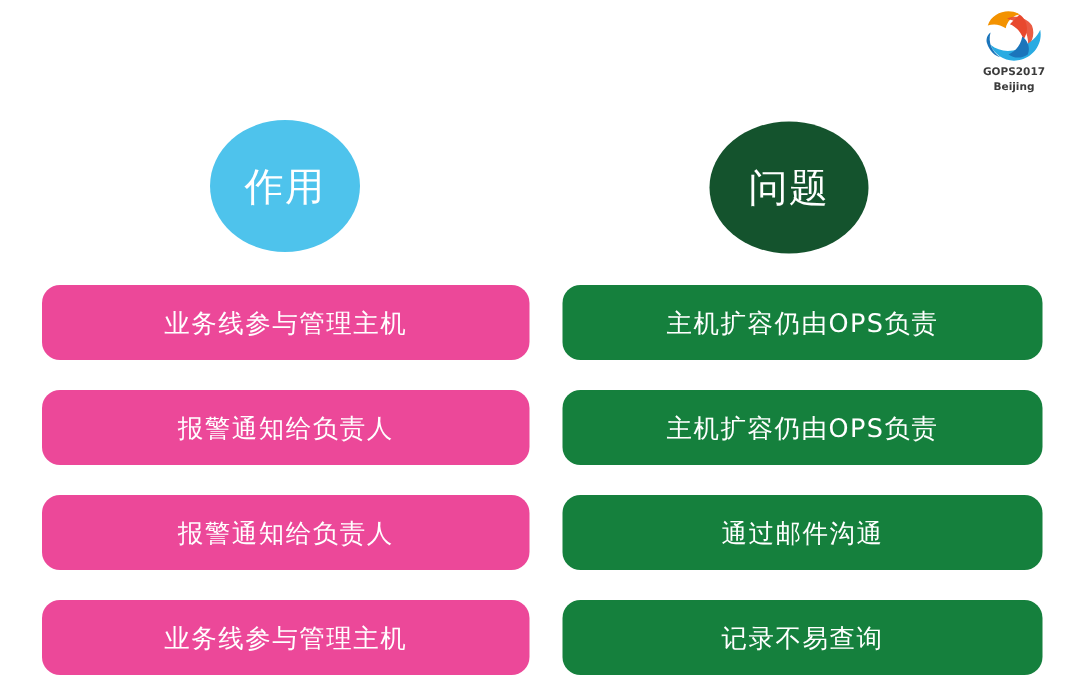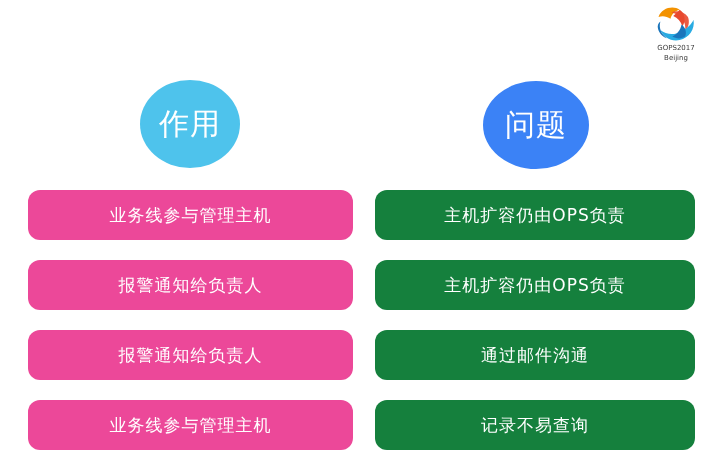--- a/index.html
+++ b/index.html
@@ -34,51 +34,51 @@
     text-align: center;
   }
   .logo-mark {
     width: 46px;
     height: 40px;
     margin: 0 auto;
     display: block;
   }
   .logo-text {
     font-size: 7px;
-    font-weight: normal;
+    font-weight: bold;
     color: #3c3c3c;
     line-height: 9px;
     letter-spacing: 0px;
     margin-top: 1px;
   }
 
   
   .circle {
     position: absolute;
     border-radius: 50%;
     display: flex;
     align-items: center;
     justify-content: center;
     color: #ffffff;
-    font-size: 30px;
+    font-size: 26px;
     letter-spacing: 1px;
   }
   .circle-left {
     left: 140px;
     top: 80px;
     width: 100px;
     height: 88px;
     background: #4ec3ec;
   }
   .circle-right {
-    left: 483px;
+    left: 473px;
     top: 81px;
     width: 106px;
     height: 88px;
-    background: #3b82f6;
+    background: #14532d;
   }
 
   
   .col {
     position: absolute;
     top: 190px;
     width: 325px;
   }
   .col-left  { left: 28px; }
   .col-right { left: 375px; width: 320px; }

